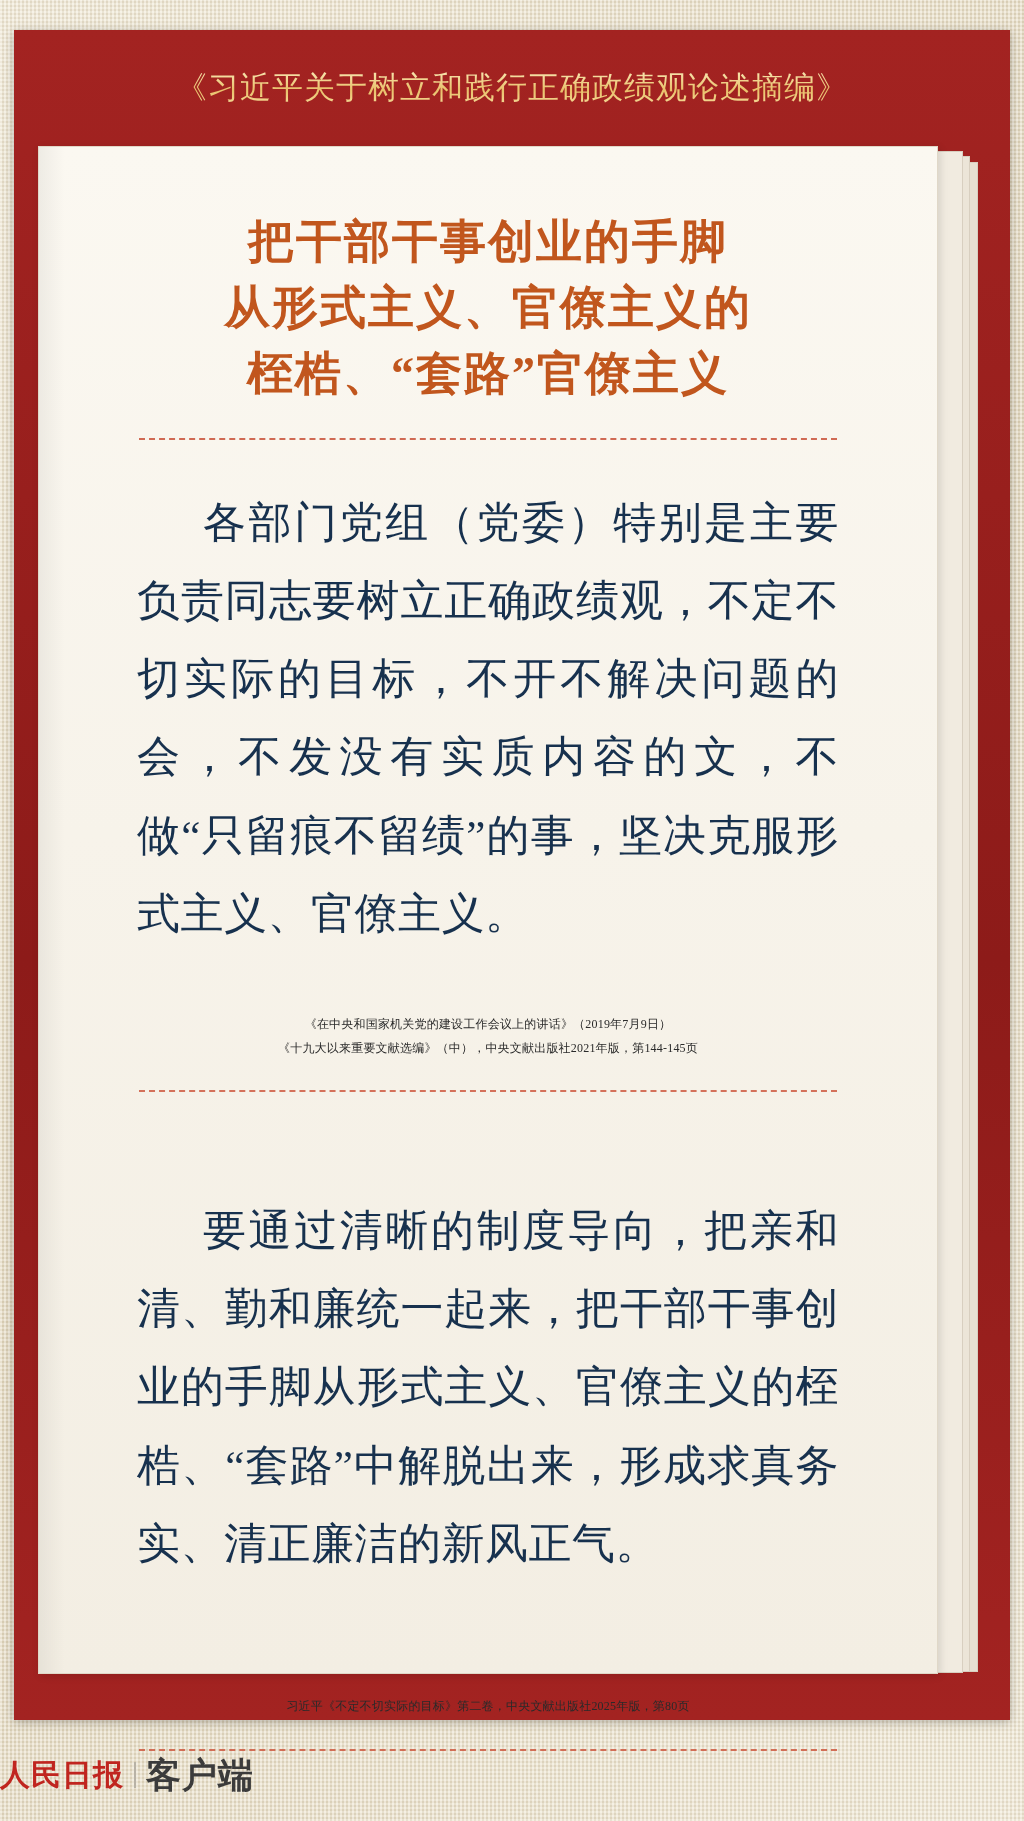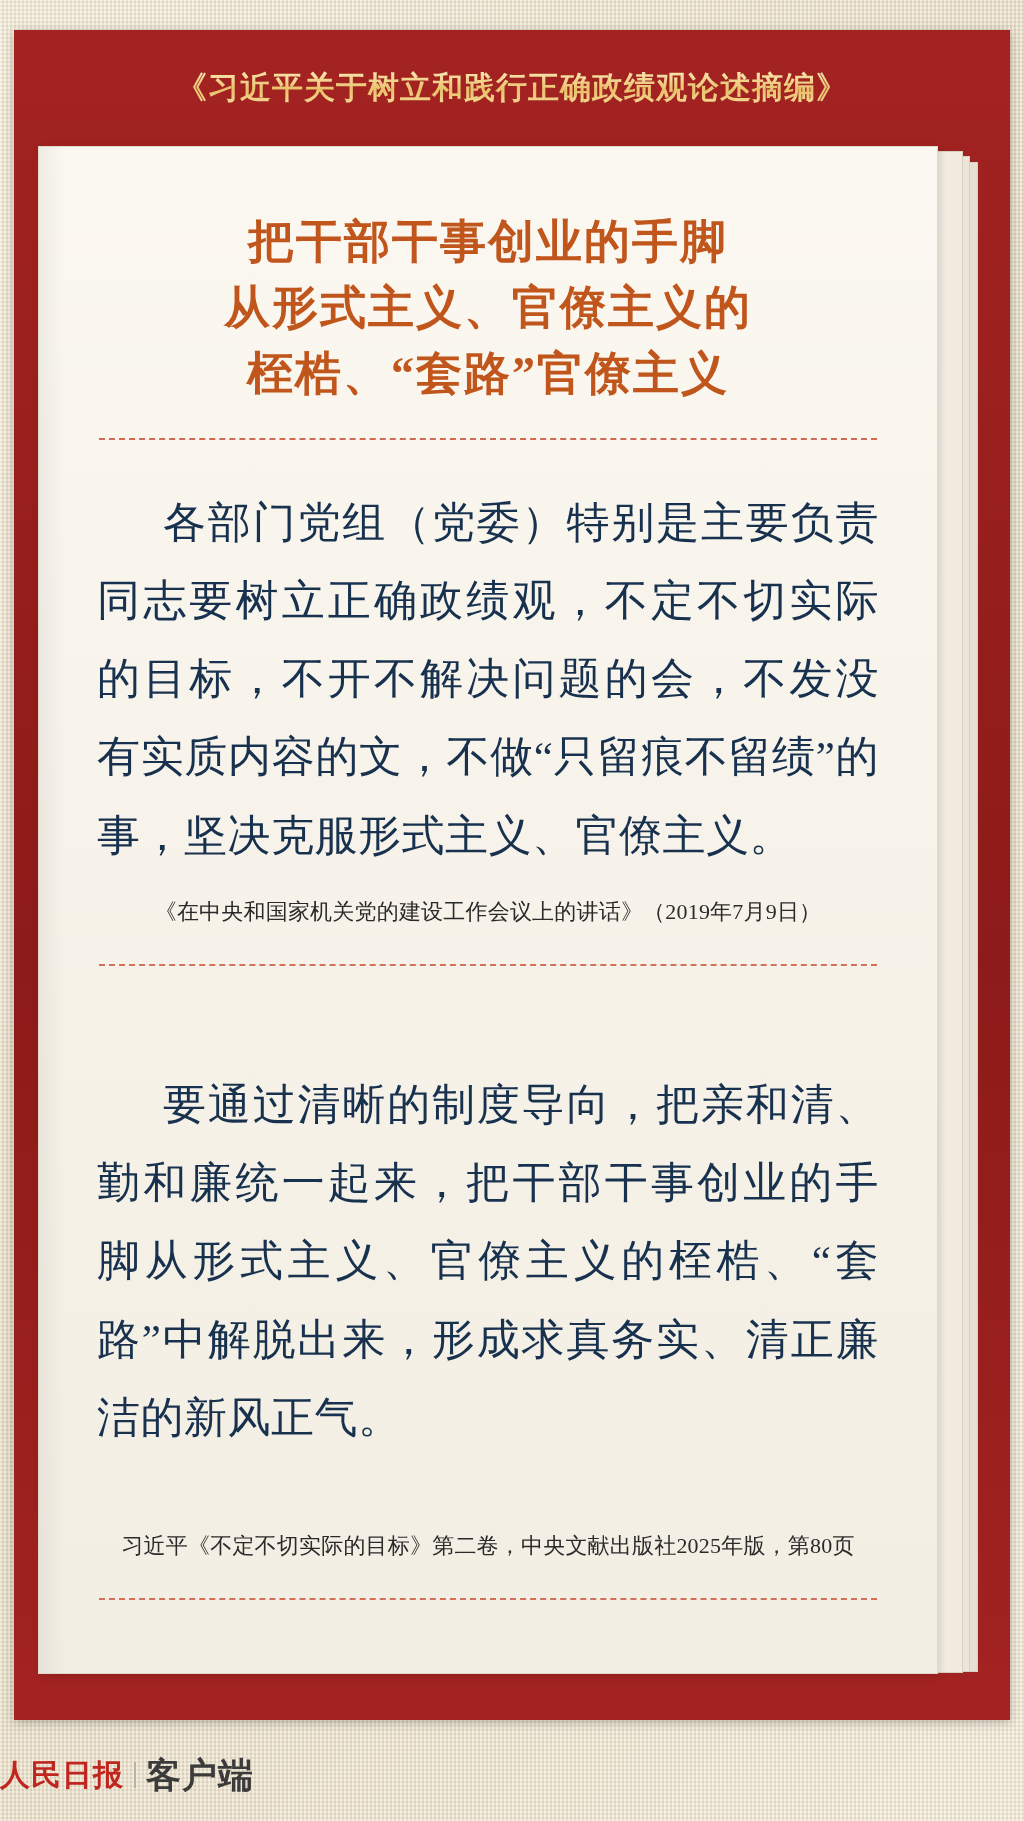--- a/index.html
+++ b/index.html
@@ -43,21 +43,21 @@
     left: 0;
     top: 0;
     width: 996px;
     height: 116px;
     display: flex;
     align-items: center;
     justify-content: center;
   }
   .header-title {
     font-family: "Liberation Serif", serif;
-    font-weight: bold;
+    font-weight: normal;
     font-size: 31px;
     letter-spacing: 1px;
     color: #f6d98a;
     background: linear-gradient(180deg, #fbeec0 0%, #e9c06a 55%, #f7e1a4 100%);
     -webkit-background-clip: text;
     background-clip: text;
     -webkit-text-fill-color: transparent;
     text-align: center;
     white-space: nowrap;
   }
@@ -85,21 +85,21 @@
     left: 0;
     top: 0;
     width: 900px;
     height: 1528px;
     background:
       linear-gradient(90deg, rgba(0,0,0,0.05) 0px, rgba(0,0,0,0.0) 26px),
       linear-gradient(180deg, #fbf8f1 0%, #f7f3ea 45%, #f3eee3 100%);
     border: 1px solid #e0d8c8;
     box-sizing: border-box;
     box-shadow: 2px 2px 8px rgba(0,0,0,0.12);
-    padding: 0 52px;
+    padding: 0 92px;
   }
 
   
   .headline {
     margin-top: 62px;
     text-align: center;
     font-family: "Liberation Serif", serif;
     font-weight: bold;
     color: #c1561d;
     font-size: 46px;
@@ -126,25 +126,25 @@
     text-align: justify;
     text-indent: 66px;
     letter-spacing: 0.5px;
     margin: 44px 6px 0 6px;
   }
   .quote.second { margin-top: 56px; }
 
   
   .source {
     font-family: "Liberation Serif", serif;
-    font-size: 22px;
+    font-size: 12px;
     line-height: 1.95;
     color: #2a2a2a;
     text-align: center;
-    margin-top: 16px;
+    margin-top: 60px;
     letter-spacing: 0.2px;
   }
   .source div { white-space: nowrap; }
 
   .spacer-1 { height: 44px; }
   .spacer-2 { height: 52px; }
 
   
   .footer {
     position: absolute;
@@ -200,20 +200,21 @@
           <div>从形式主义、官僚主义的</div>
           <div>桎梏、“套路”官僚主义</div>
         </div>
 
         <div class="dashed"></div>
 
         <div class="quote">各部门党组（党委）特别是主要负责同志要树立正确政绩观，不定不切实际的目标，不开不解决问题的会，不发没有实质内容的文，不做“只留痕不留绩”的事，坚决克服形式主义、官僚主义。</div>
 
         <div class="source">
           <div>《在中央和国家机关党的建设工作会议上的讲话》（2019年7月9日）</div>
+          <div>《十九大以来重要文献选编》（中），中央文献出版社2021年版，第144-145页</div>
         </div>
 
         <div class="dashed thin"></div>
 
         <div class="spacer-1"></div>
 
         <div class="quote second">要通过清晰的制度导向，把亲和清、勤和廉统一起来，把干部干事创业的手脚从形式主义、官僚主义的桎梏、“套路”中解脱出来，形成求真务实、清正廉洁的新风正气。</div>
 
         <div class="spacer-2"></div>
 

